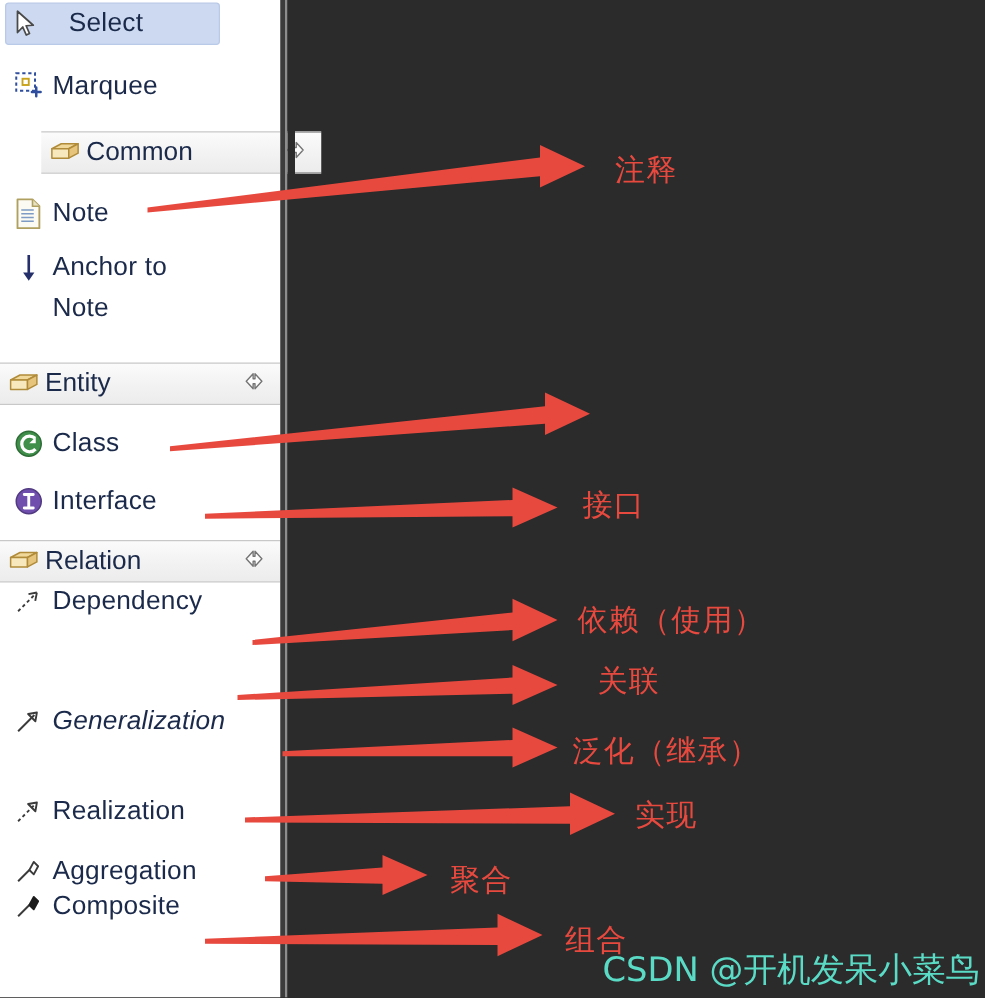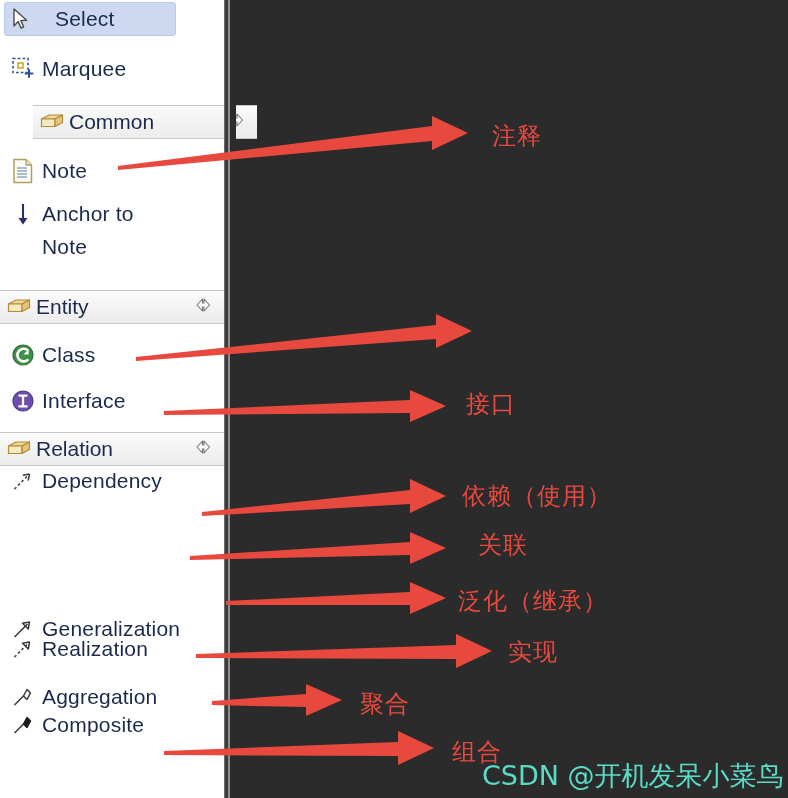--- a/index.html
+++ b/index.html
@@ -202,21 +202,21 @@
       <span class="ico">
         <svg width="24" height="24" viewBox="0 0 24 24">
           <path d="M3.5 20 L17 6.5" stroke="#3a3a3a" stroke-width="1.5" stroke-dasharray="2.6 2.4"></path>
           <path d="M18.5 5 L11.8 6.3 M18.5 5 L17.2 11.7" stroke="#3a3a3a" stroke-width="1.5" fill="none"></path>
         </svg>
       </span>
       <span class="lbl">Dependency</span>
     </div>
 
 
-    <div class="tool" style="top:612px;">
+    <div class="tool" style="top:560px;font-style:italic;">
       <span class="ico">
         <svg width="24" height="24" viewBox="0 0 24 24">
           <path d="M3.5 20 L16.5 7" stroke="#3a3a3a" stroke-width="1.6"></path>
           <path d="M18.5 5 L11.5 6.2 L17.3 12 Z" fill="none" stroke="#3a3a3a" stroke-width="1.5" stroke-linejoin="round"></path>
         </svg>
       </span>
       <span class="lbl">Generalization</span>
     </div>
 
     <div class="tool" style="top:632px;">

